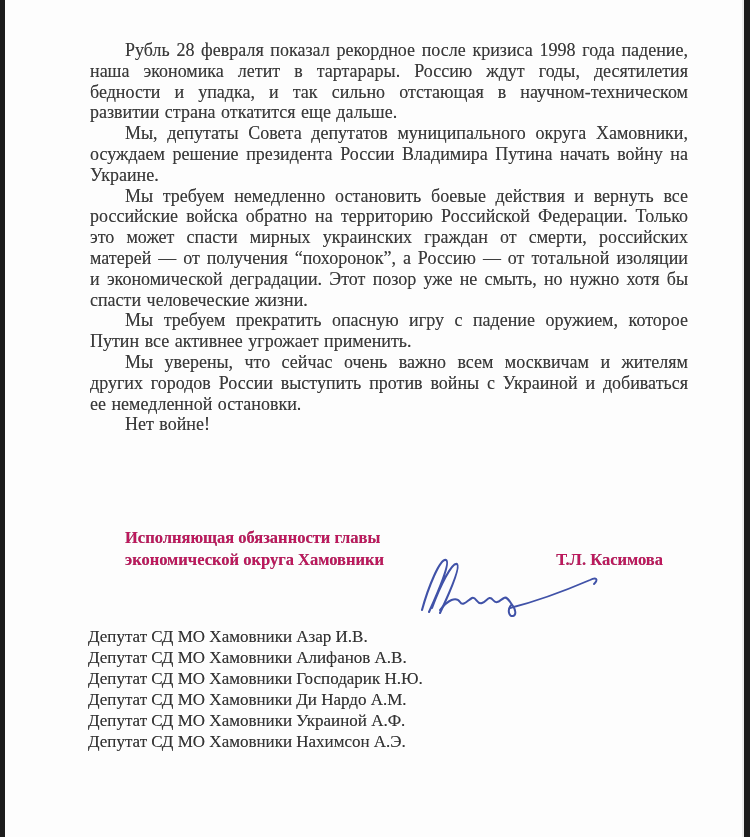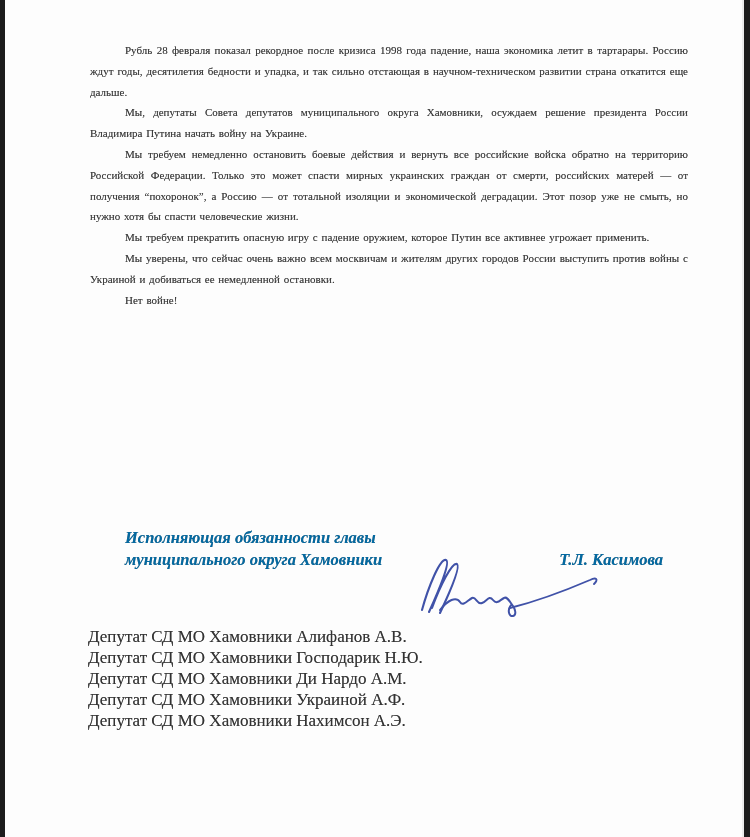--- a/index.html
+++ b/index.html
@@ -32,43 +32,42 @@
     background: #ececec;
   }
 
   
   .body-text {
     position: absolute;
     top: 40px;
     left: 90px;
     width: 598px;
     color: #3a3a3a;
-    font-size: 11px;
+    font-size: 18px;
     line-height: 20.8px;
     text-shadow: 0 0 0.5px rgba(60,60,60,0.55);
   }
   .body-text p {
     margin: 0;
     text-align: justify;
     text-indent: 35px;
     word-spacing: 1px;
   }
 
   
   .signoff {
     position: absolute;
     top: 527px;
     left: 125px;
     width: 538px; 
-    color: #0369a1;
+    color: #be185d;
     font-weight: bold;
     font-size: 16.5px;
     line-height: 22px;
     text-shadow: 0 0 0.5px rgba(30,30,30,0.5);
-    font-style: italic;
   }
   .signoff .title-line { white-space: nowrap; }
   .signoff .signer-name {
     position: absolute;
     top: 22px;
     right: 0;
     white-space: nowrap;
   }
 
   
@@ -105,31 +104,32 @@
     <p>Рубль 28 февраля показал рекордное после кризиса 1998 года падение, наша экономика летит в тартарары. Россию ждут годы, десятилетия бедности и упадка, и так сильно отстающая в научном-техническом развитии страна откатится еще дальше.</p>
     <p>Мы, депутаты Совета депутатов муниципального округа Хамовники, осуждаем решение президента России Владимира Путина начать войну на Украине.</p>
     <p>Мы требуем немедленно остановить боевые действия и вернуть все российские войска обратно на территорию Российской Федерации. Только это может спасти мирных украинских граждан от смерти, российских матерей — от получения “похоронок”, а Россию — от тотальной изоляции и экономической деградации. Этот позор уже не смыть, но нужно хотя бы спасти человеческие жизни.</p>
     <p>Мы требуем прекратить опасную игру с падение оружием, которое Путин все активнее угрожает применить.</p>
     <p>Мы уверены, что сейчас очень важно всем москвичам и жителям других городов России выступить против войны с Украиной и добиваться ее немедленной остановки.</p>
     <p>Нет войне!</p>
   </div>
 
   <div class="signoff">
     <div class="title-line">Исполняющая обязанности главы</div>
-    <div class="title-line">муниципального округа Хамовники</div>
+    <div class="title-line">экономической округа Хамовники</div>
     <div class="signer-name">Т.Л. Касимова</div>
   </div>
 
   <svg class="signature-svg" viewBox="0 0 196 68" fill="none" xmlns="http://www.w3.org/2000/svg">
     <path d="M12,60 C18,38 30,8 36,10 C41,12 28,42 19,62 M22,58 C30,36 42,12 47,14 C51,17 38,46 30,63" stroke-width="2.1" stroke-linecap="round" fill="none" stroke="#4052a8"></path>
     <path d="M30,60 C38,50 46,46 50,52 C53,57 58,50 62,48 C66,46 67,55 72,53 C77,51 79,45 83,50 C87,55 90,50 94,48 C97,46 100,52 103,56 C105,59 107,65 103,66 C99,67 97,60 101,55" stroke-width="2" stroke-linecap="round" fill="none" stroke="#4052a8"></path>
     <path d="M100,58 C124,52 152,42 180,30 C186,27 189,29 184,34" stroke-width="1.9" stroke-linecap="round" fill="none" stroke="#4052a8"></path>
   </svg>
 
   <div class="deputies">
+    <div class="deputy-line">Депутат СД МО Хамовники Азар И.В.</div>
     <div class="deputy-line">Депутат СД МО Хамовники Алифанов А.В.</div>
     <div class="deputy-line">Депутат СД МО Хамовники Господарик Н.Ю.</div>
     <div class="deputy-line">Депутат СД МО Хамовники Ди Нардо А.М.</div>
     <div class="deputy-line">Депутат СД МО Хамовники Украиной А.Ф.</div>
     <div class="deputy-line">Депутат СД МО Хамовники Нахимсон А.Э.</div>
   </div>
 
 </div>
 
 </body></html>

